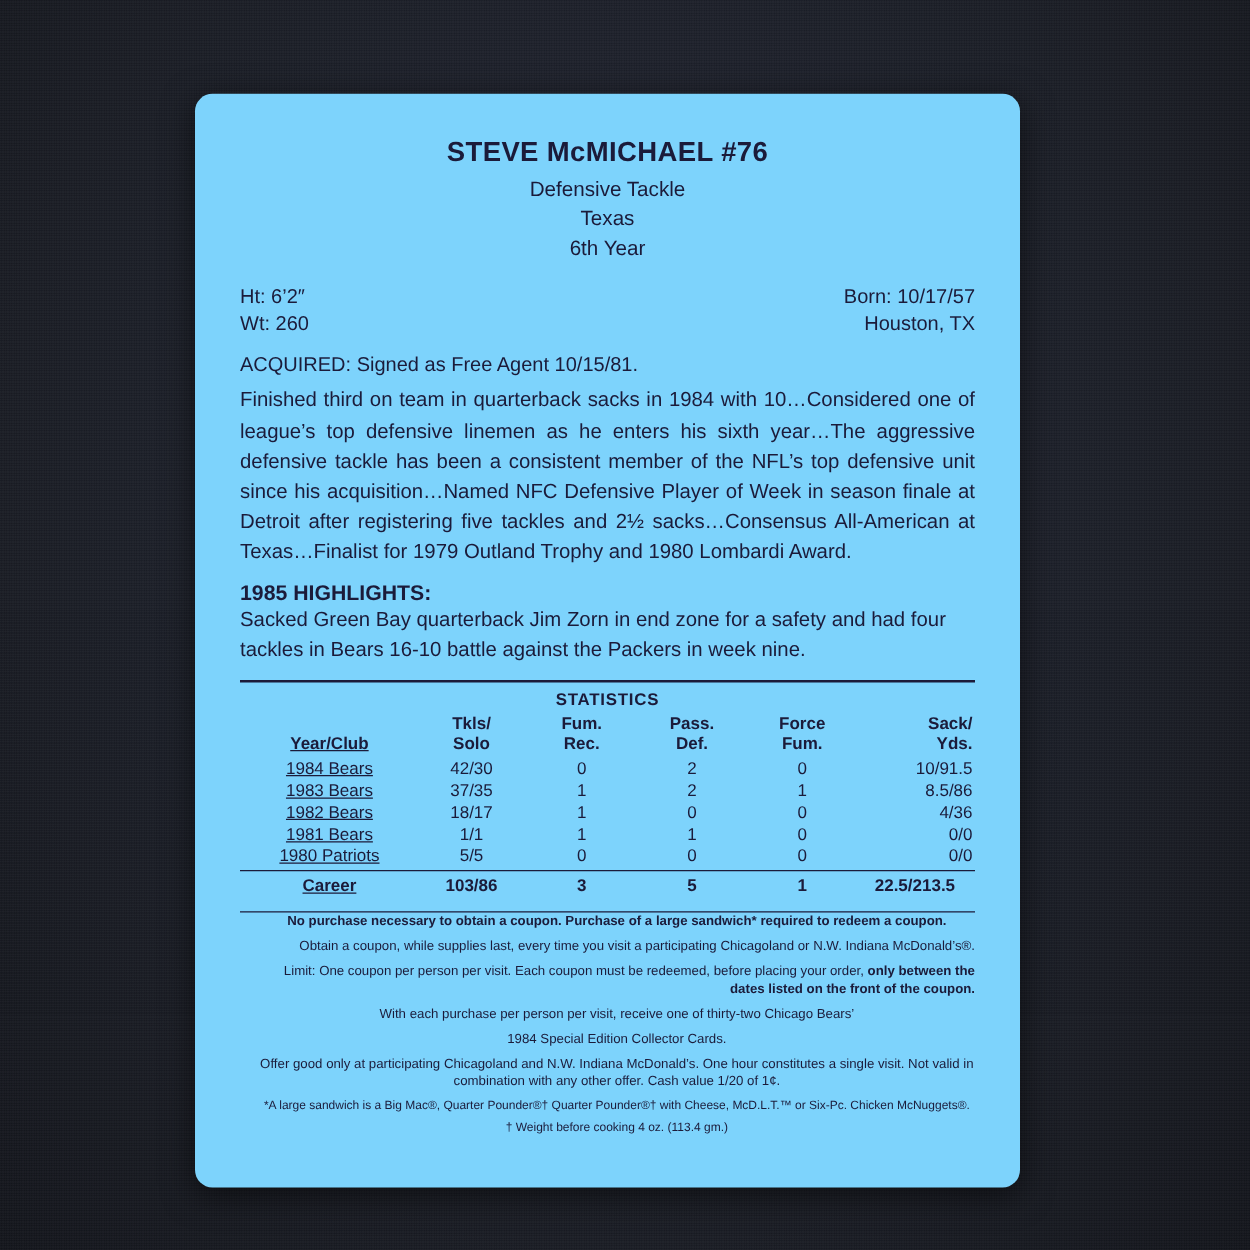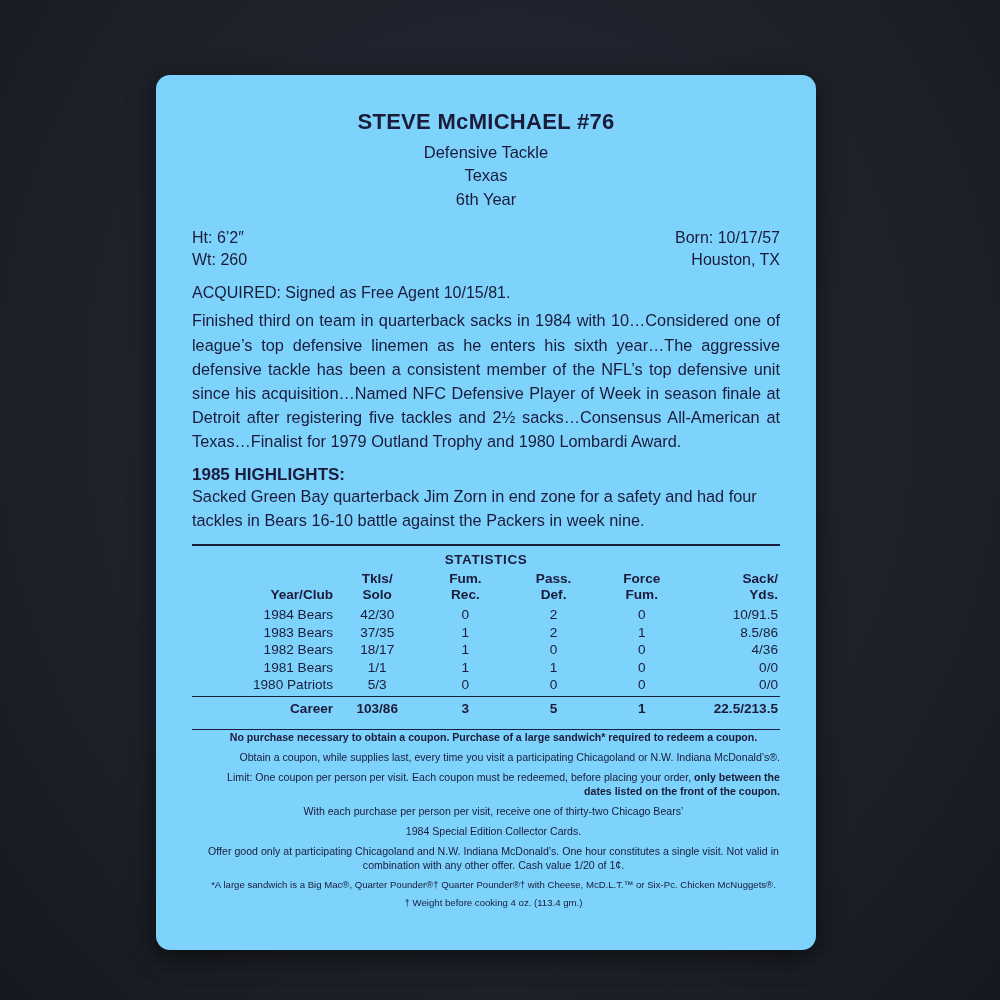--- a/index.html
+++ b/index.html
@@ -112,22 +112,23 @@
   }
   table.stats th {
     font-weight: bold;
     text-align: center;
     vertical-align: bottom;
     padding: 0 0 3px 0;
     line-height: 1.15;
     white-space: pre-line;
   }
   table.stats th.first, table.stats td.first {
-    text-align: right;
+    text-align: center;
     padding-left: 2px;
+    text-decoration: underline;
   }
   table.stats td {
     text-align: center;
     padding: 1.3px 0;
   }
   table.stats tr.career td {
     font-weight: bold;
     padding-top: 4px;
   }
   .career-rule {
@@ -227,40 +228,40 @@
         <tr>
           <td class="first">1981 Bears</td>
           <td>1/1</td>
           <td>1</td>
           <td>1</td>
           <td>0</td>
           <td style="text-align:right;padding-right:2px">0/0</td>
         </tr>
         <tr>
           <td class="first">1980 Patriots</td>
-          <td>5/3</td>
+          <td>5/5</td>
           <td>0</td>
           <td>0</td>
           <td>0</td>
           <td style="text-align:right;padding-right:2px">0/0</td>
         </tr>
       </tbody>
     </table>
 
     <hr class="career-rule">
 
     <table class="stats">
       <tbody>
         <tr class="career">
           <td class="first" style="width:24%">Career</td>
           <td style="width:15%">103/86</td>
           <td style="width:15%">3</td>
           <td style="width:15%">5</td>
           <td style="width:15%">1</td>
-          <td style="width:16%;text-align:right;padding-right:2px">22.5/213.5</td>
+          <td style="width:16%;padding-right:2px">22.5/213.5</td>
         </tr>
       </tbody>
     </table>
 
     <hr class="rule thin">
 
     <div class="legal">
       <p class="center"><b>No purchase necessary to obtain a coupon. Purchase of a large sandwich* required to redeem a coupon.</b></p>
       <p>Obtain a coupon, while supplies last, every time you visit a participating Chicagoland or N.W. Indiana McDonald’s®.</p>
       <p><span>Limit: One coupon per person per visit. Each coupon must be redeemed, before placing your order, </span><b>only between the dates listed on the front of the coupon.</b></p>

